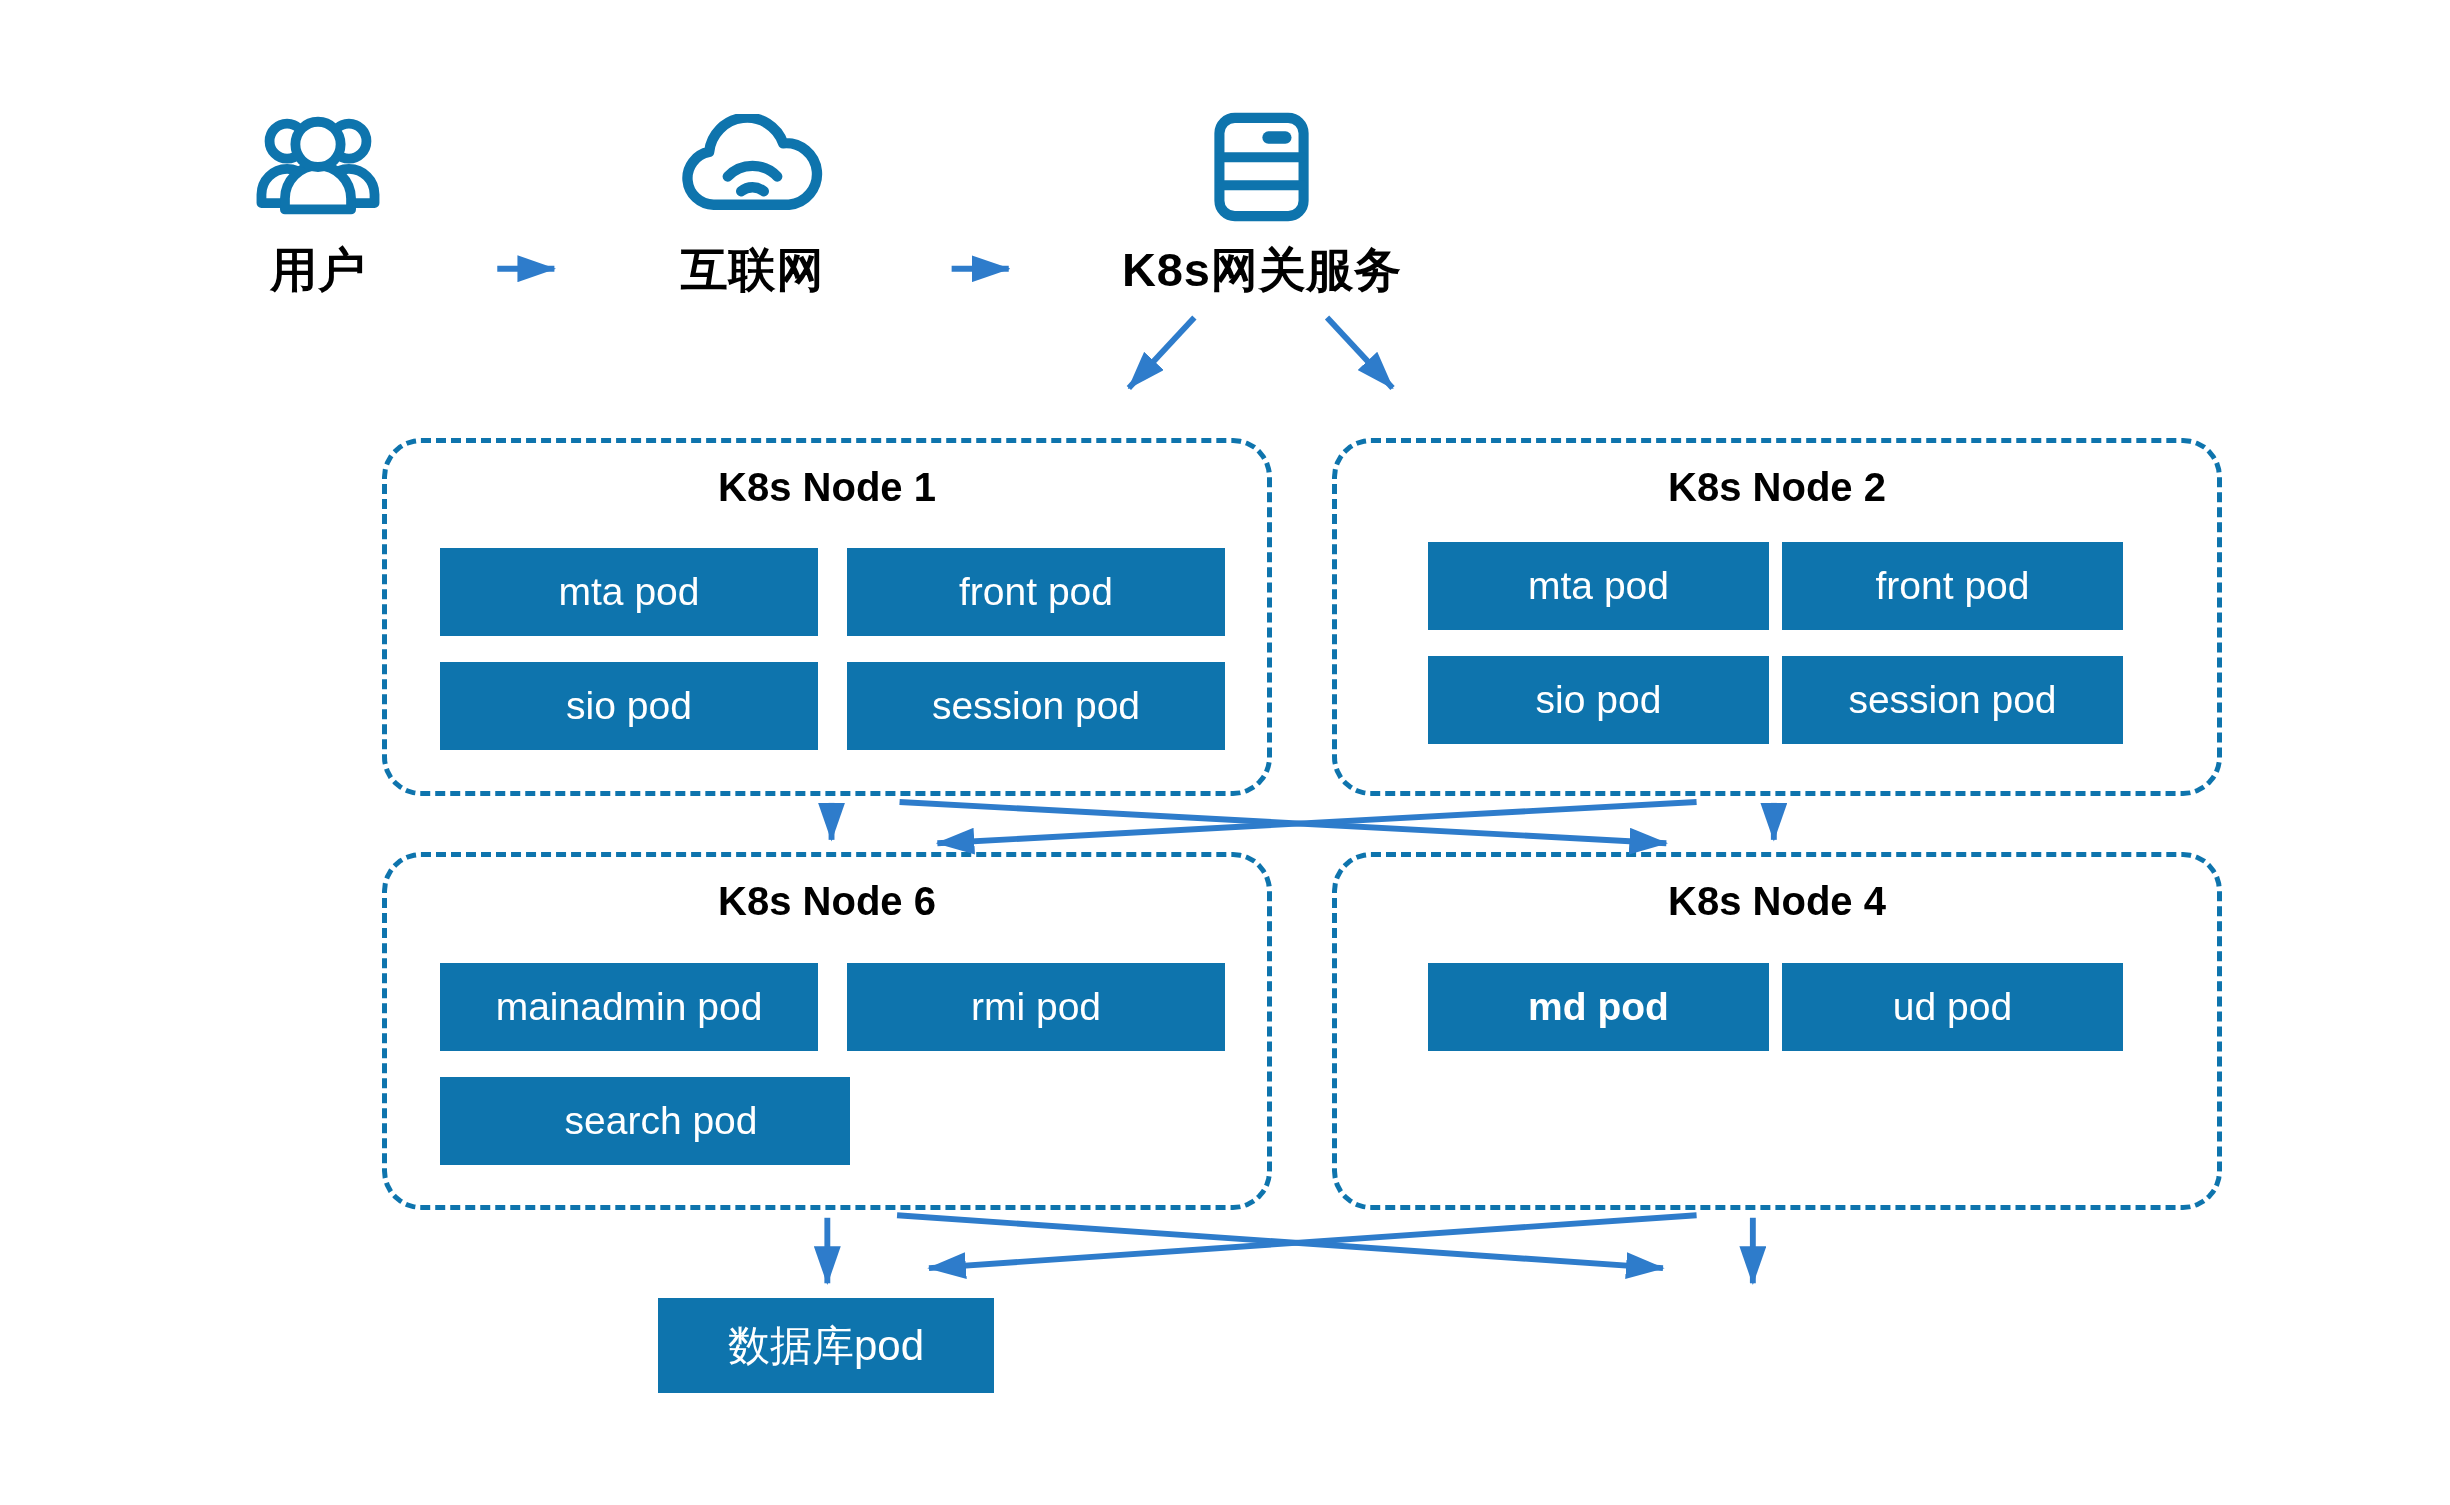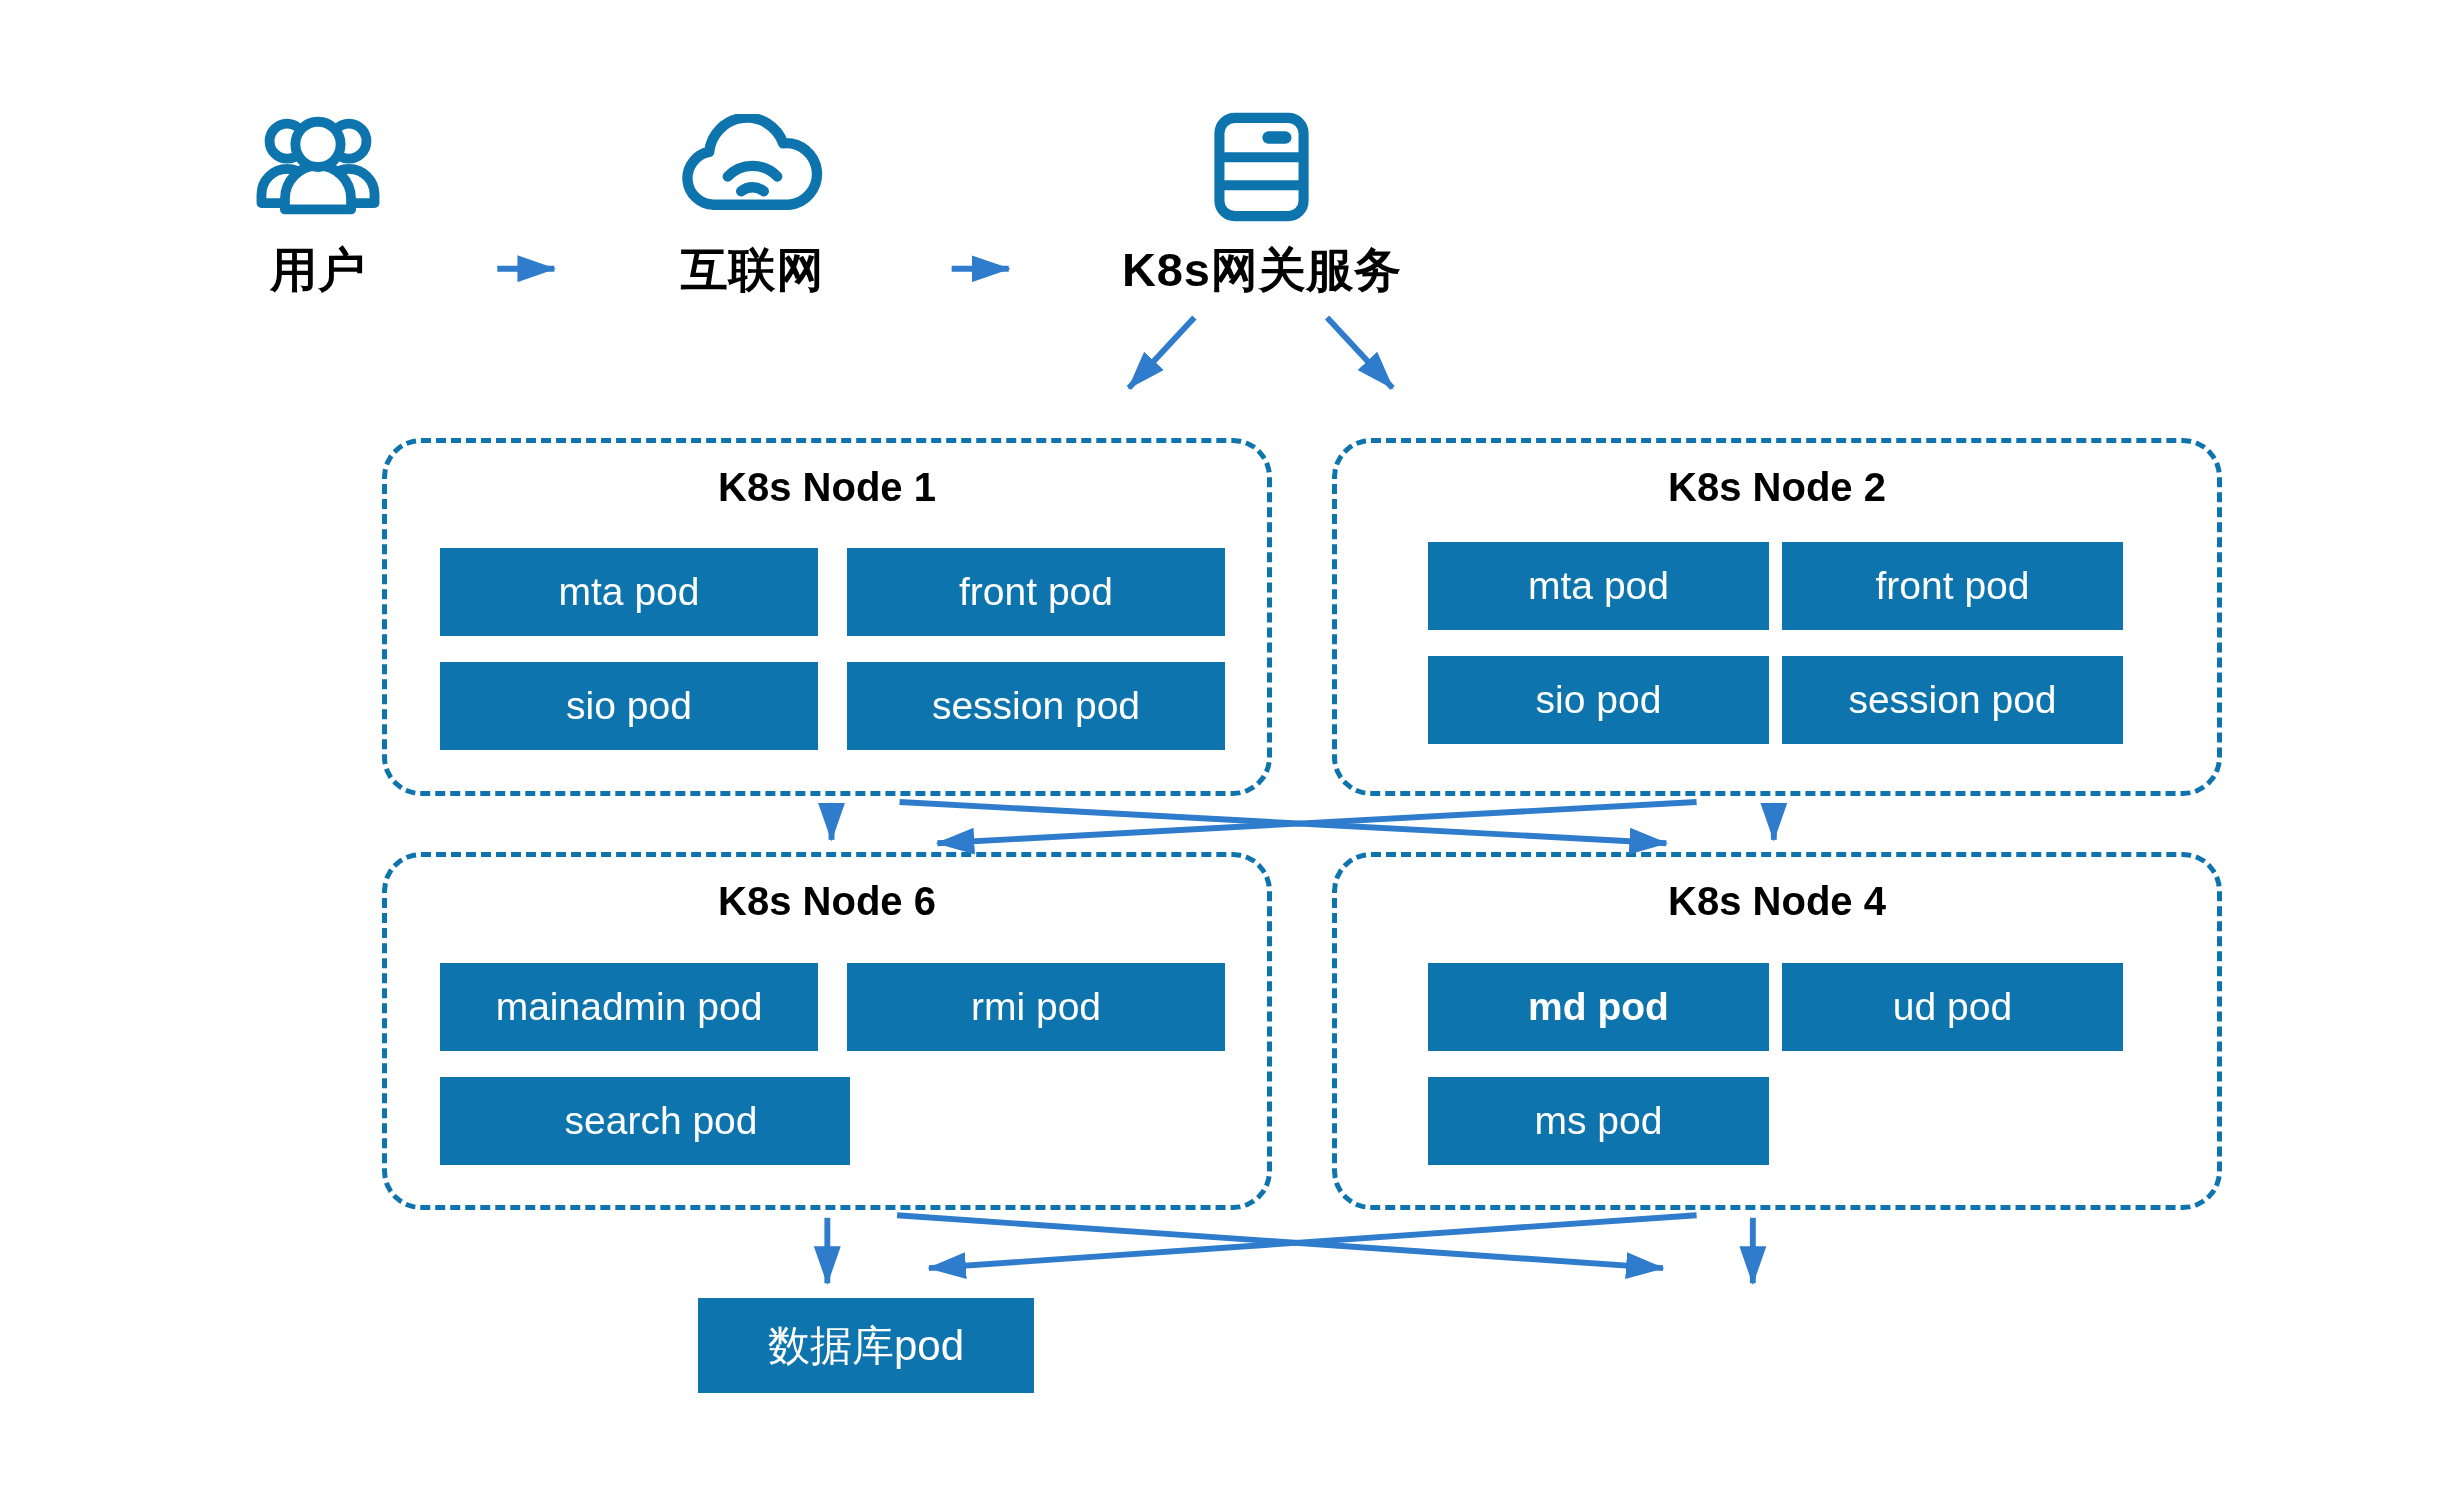--- a/index.html
+++ b/index.html
@@ -118,23 +118,22 @@
   <div class="nodebox" style="left:382px;top:852px;width:890px;height:358px;"></div>
   <div class="nodetitle" style="left:382px;top:879px;width:890px;">K8s Node 6</div>
   <div class="pod" style="left:440px;top:963px;width:378px;height:88px;">mainadmin pod</div>
   <div class="pod" style="left:847px;top:963px;width:378px;height:88px;">rmi pod</div>
   <div class="pod" style="left:440px;top:1077px;width:378px;height:88px;padding-left:32px;">search pod</div>
 
   <div class="nodebox" style="left:1332px;top:852px;width:890px;height:358px;"></div>
   <div class="nodetitle" style="left:1332px;top:879px;width:890px;">K8s Node 4</div>
   <div class="pod" style="left:1428px;top:963px;width:341px;height:88px;font-weight:bold;">md pod</div>
   <div class="pod" style="left:1782px;top:963px;width:341px;height:88px;">ud pod</div>
-  <div class="pod" style="left:1428px;top:1077px;width:341px;height:88px;">ms pod</div>
 
-  <div class="storagebox" style="left:658px;top:1298px;width:336px;height:95px;margin-left:40px;">数据库pod</div>
+  <div class="storagebox" style="left:658px;top:1298px;width:336px;height:95px;">数据库pod</div>
 
   <svg class="overlay" width="2450" height="1505" viewBox="0 0 2917 1792">
     <defs>
       <marker id="ah" viewBox="0 0 46 32" markerWidth="46" markerHeight="32" refX="44" refY="16" orient="auto" markerUnits="userSpaceOnUse">
         <path d="M0 0 L46 16 L0 32 Z" fill="#2e7ccb"></path>
       </marker>
     </defs>
     <g stroke="#2e7ccb" stroke-width="7" fill="none">
       <line x1="592" y1="320" x2="660" y2="320" marker-end="url(#ah)"></line>
       <line x1="1133" y1="320" x2="1201" y2="320" marker-end="url(#ah)"></line>

